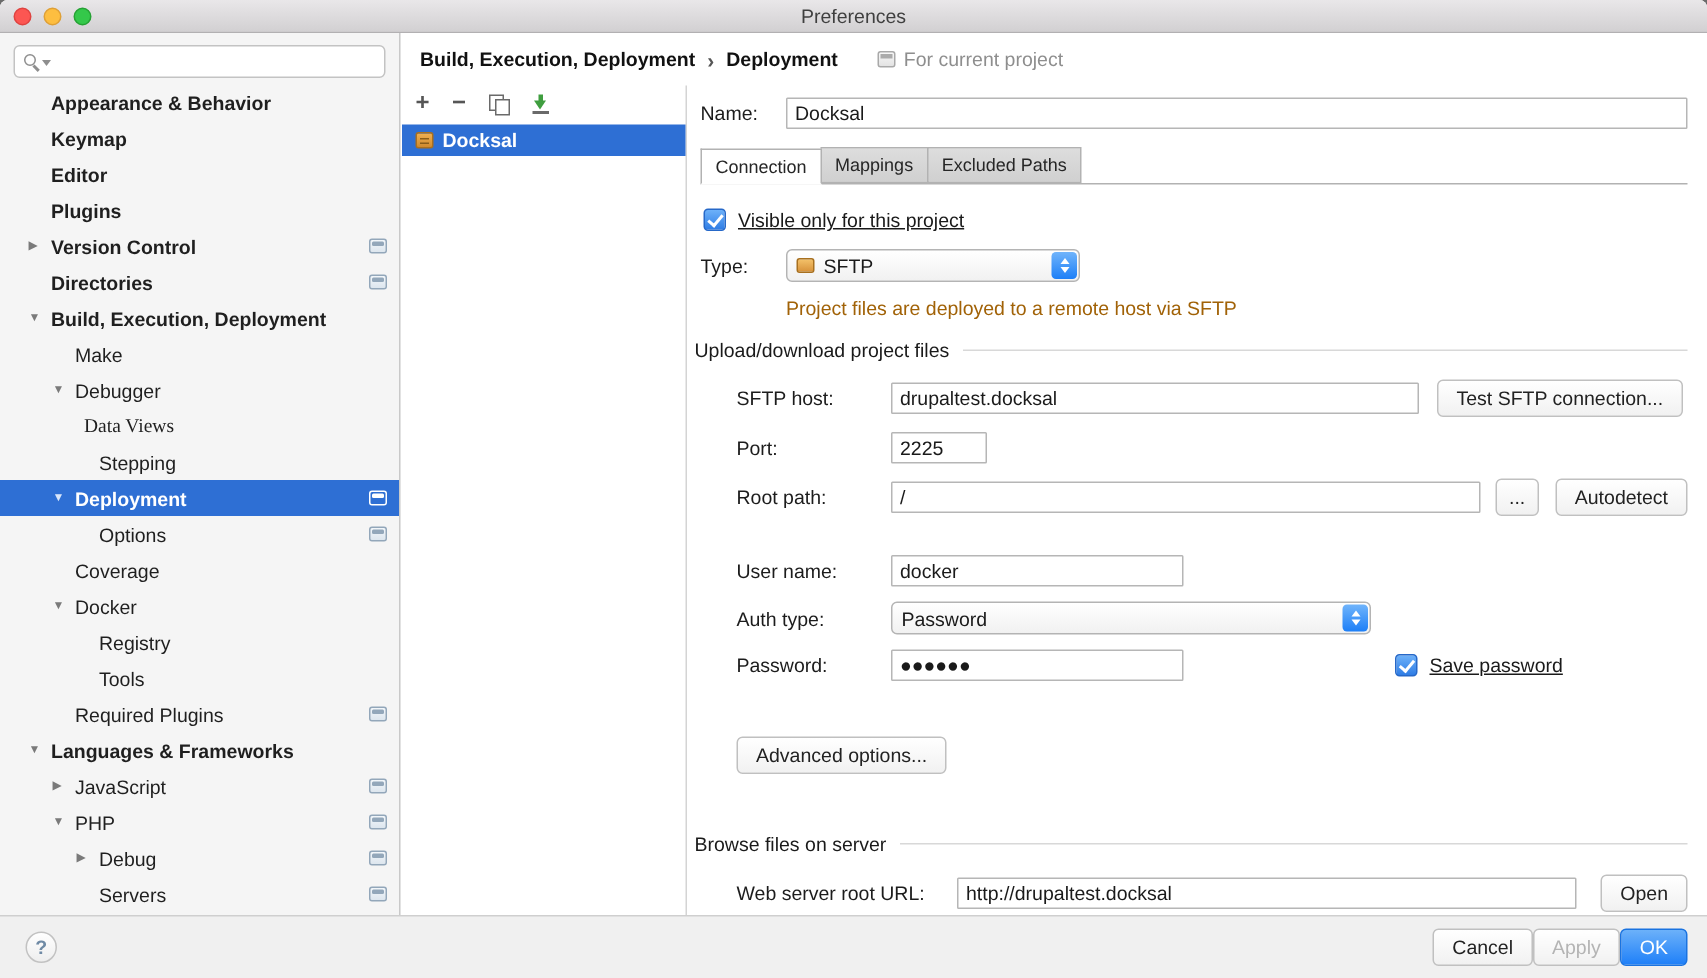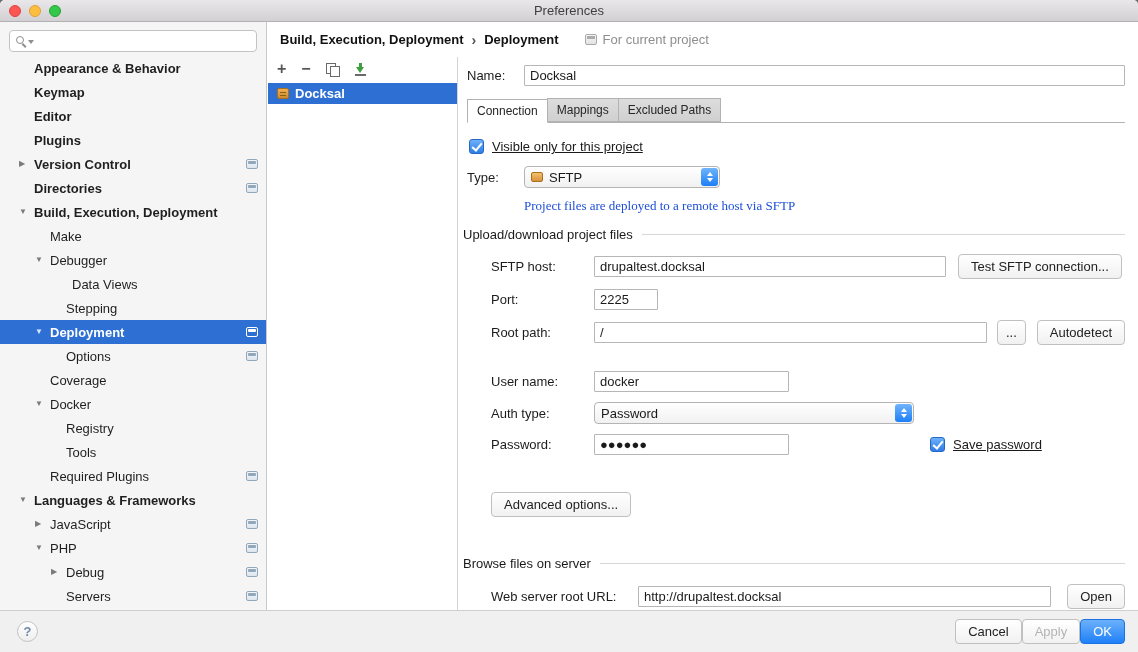--- a/index.html
+++ b/index.html
@@ -75,21 +75,21 @@
   .cbx::after{content:"";position:absolute;left:4px;top:1px;width:4px;height:8px;border-right:2px solid #fff;border-bottom:2px solid #fff;transform:rotate(40deg);}
   .cbx-label{margin-left:8px;color:#1a1a1a;text-decoration:underline;}
   .popup{position:relative;height:22px;border:1px solid #b4b4b4;border-radius:4px;background:linear-gradient(#ffffff,#f1f1f1);display:flex;align-items:center;padding-left:6px;}
   .popup .val{color:#1a1a1a;}
   .stepper{position:absolute;right:1px;top:1px;bottom:1px;width:17px;border-radius:3px;background:linear-gradient(#70b4fb,#1d7ff7);display:flex;flex-direction:column;align-items:center;justify-content:center;gap:2px;}
   .stepper .up{width:0;height:0;border-left:3px solid transparent;border-right:3px solid transparent;border-bottom:4px solid #fff;}
   .stepper .down{width:0;height:0;border-left:3px solid transparent;border-right:3px solid transparent;border-top:4px solid #fff;}
   .popup-type{width:196px;text-align:center;}
   .popup-auth{width:320px;}
   .sftp-icon{flex:none;width:12px;height:10px;margin-right:6px;background:linear-gradient(#f3c169,#d8933b);border:1px solid #a8701f;border-radius:2px;}
-  .hint{color:#1d4ed8;margin-top:10px;font-family:Liberation Serif, serif;}
+  .hint{color:#a16207;margin-top:10px;}
   .sect{display:flex;align-items:center;margin-top:12px;height:16px;color:#1a1a1a;}
   .sect .line{flex:1;height:1px;background:#d8d8d8;margin-left:9px;}
   .mac-btn{height:25px;padding:0 12px;border:1px solid #c0c0c0;border-radius:4px;background:linear-gradient(#ffffff,#f1f1f1);font:13px "Liberation Sans",sans-serif;color:#222;cursor:default;}
   .mac-btn.primary{background:linear-gradient(#6cb1fa,#1f80f8);border-color:#1a73e0;color:#fff;}
   .mac-btn.disabled{color:#b4b4b4;}
   .mac-btn.sq{padding:0 8px;}
   .gap12{margin-left:12px;} .gap10{margin-left:10px;} .gap11{margin-left:11px;} .gap16{margin-left:16px;} .gap141{margin-left:141px;}
   .mt16{margin-top:16px;} .mt12{margin-top:12px;} .mt10{margin-top:10px;} .mt26{margin-top:26px;} .mt25{margin-top:37px;} .mt38{margin-top:38px;} .mt13{margin-top:13px;}
 
   
@@ -149,21 +149,21 @@
           <span class="tree-label">Build, Execution, Deployment</span>
         </div>
         <div class="tree-row" style="padding-left: 34px;">
           <span class="tree-arrow"></span>
           <span class="tree-label">Make</span>
         </div>
         <div class="tree-row" style="padding-left: 34px;">
           <span class="tree-arrow">▼</span>
           <span class="tree-label">Debugger</span>
         </div>
-        <div class="tree-row" style="padding-left: 56px;">
+        <div class="tree-row" style="padding-left: 40px; font-family: Liberation Serif, serif;">
           <span class="tree-arrow"></span>
           <span class="tree-label">Data Views</span>
         </div>
         <div class="tree-row" style="padding-left: 50px;">
           <span class="tree-arrow"></span>
           <span class="tree-label">Stepping</span>
         </div>
         <div class="tree-row selected" style="padding-left: 34px;">
           <span class="tree-arrow">▼</span>
           <span class="tree-label">Deployment</span>

